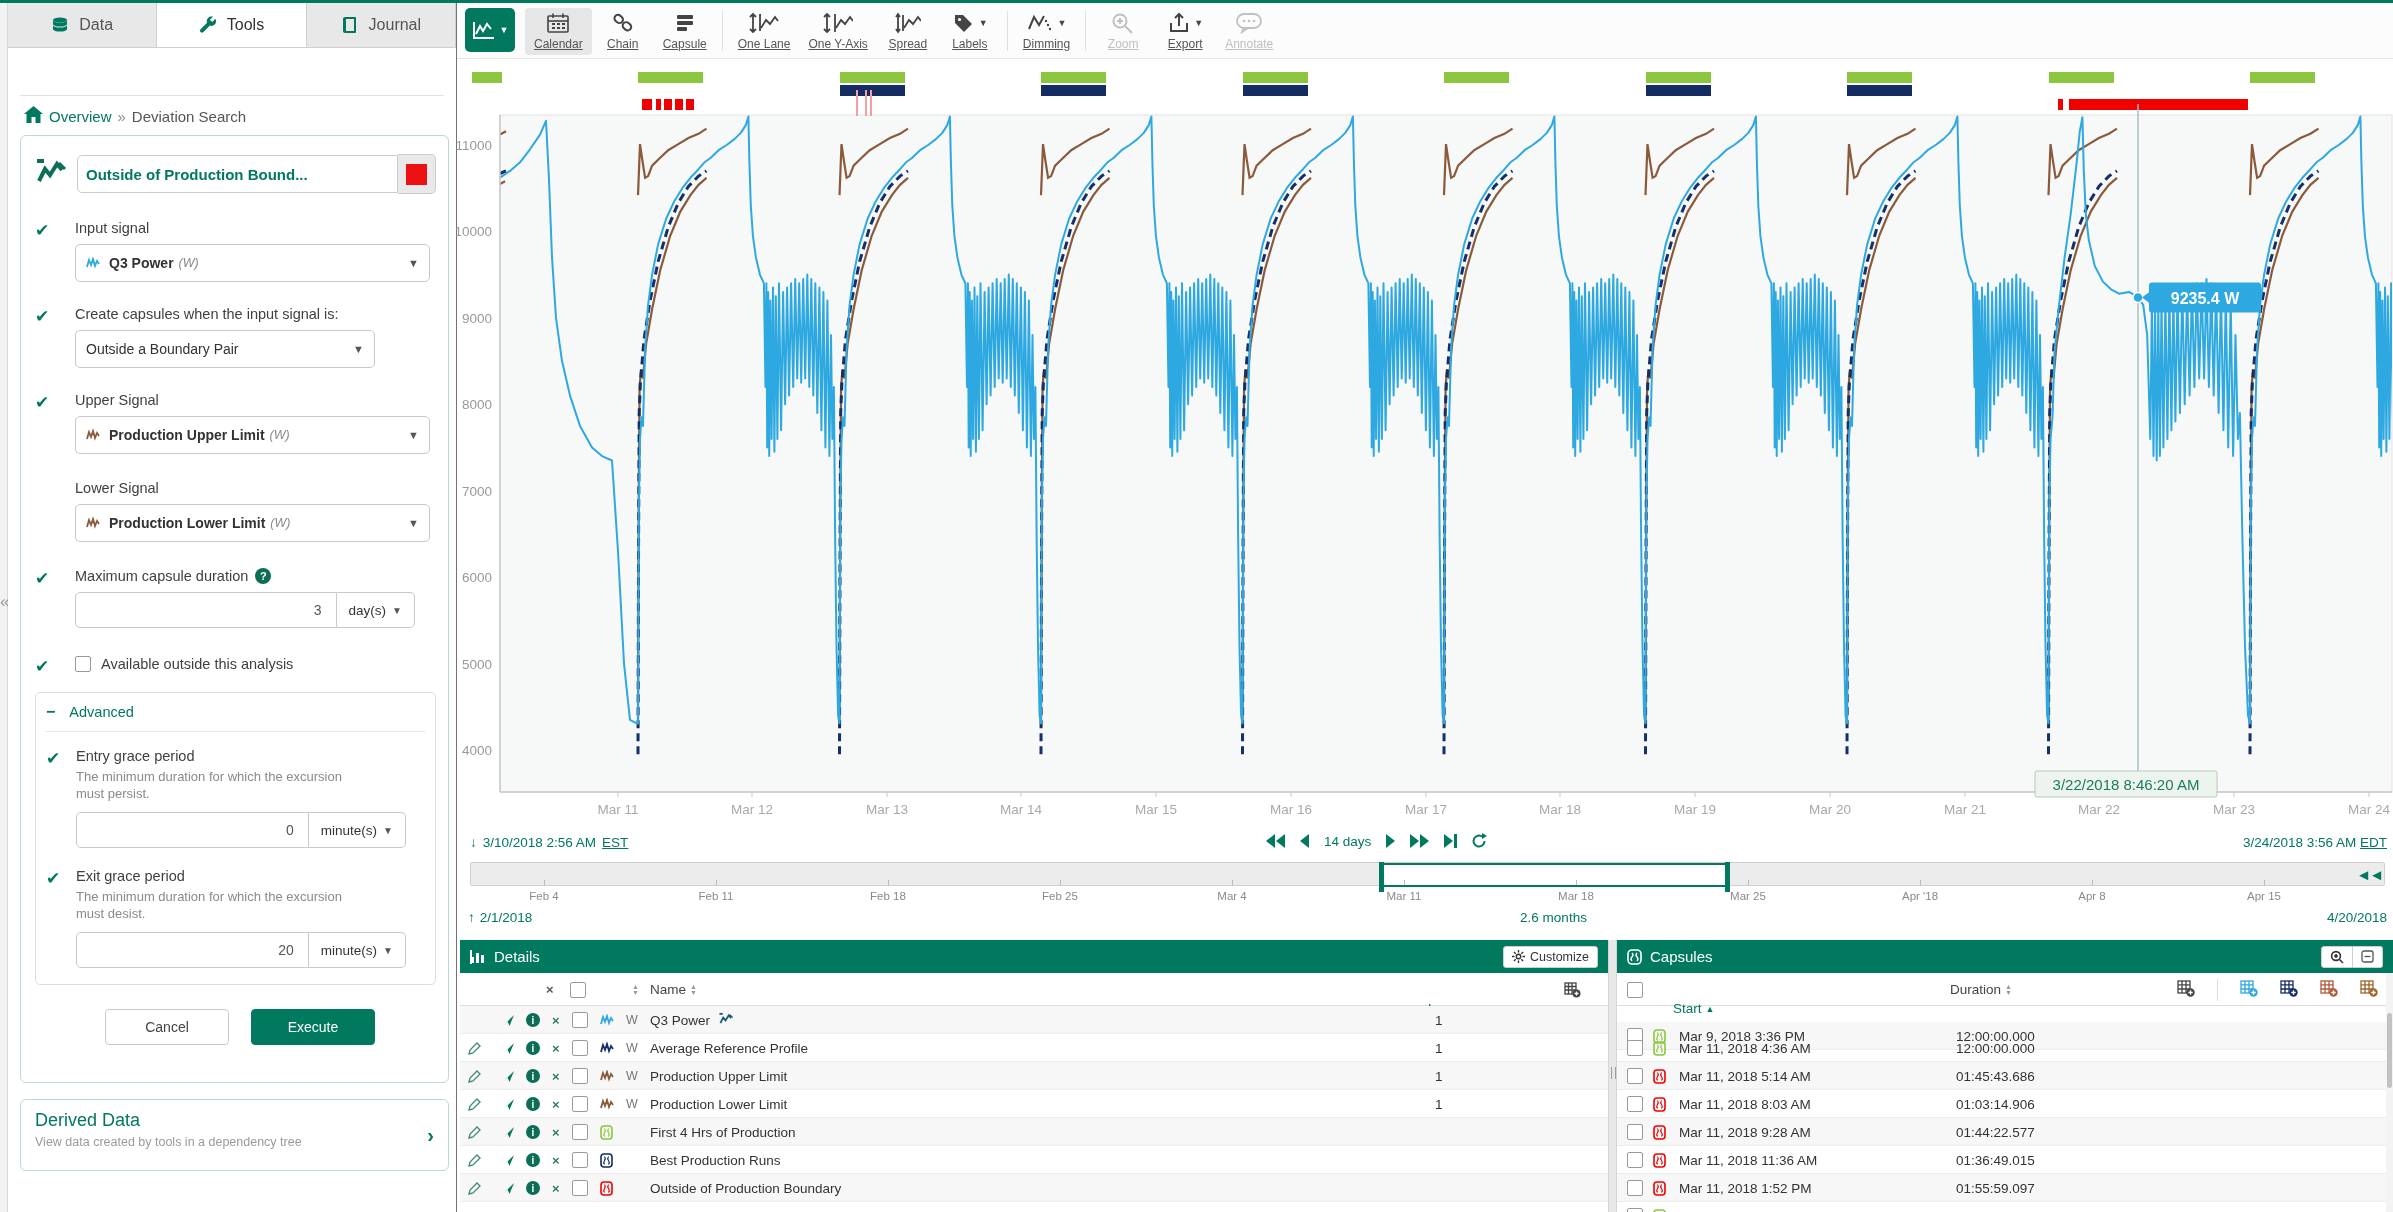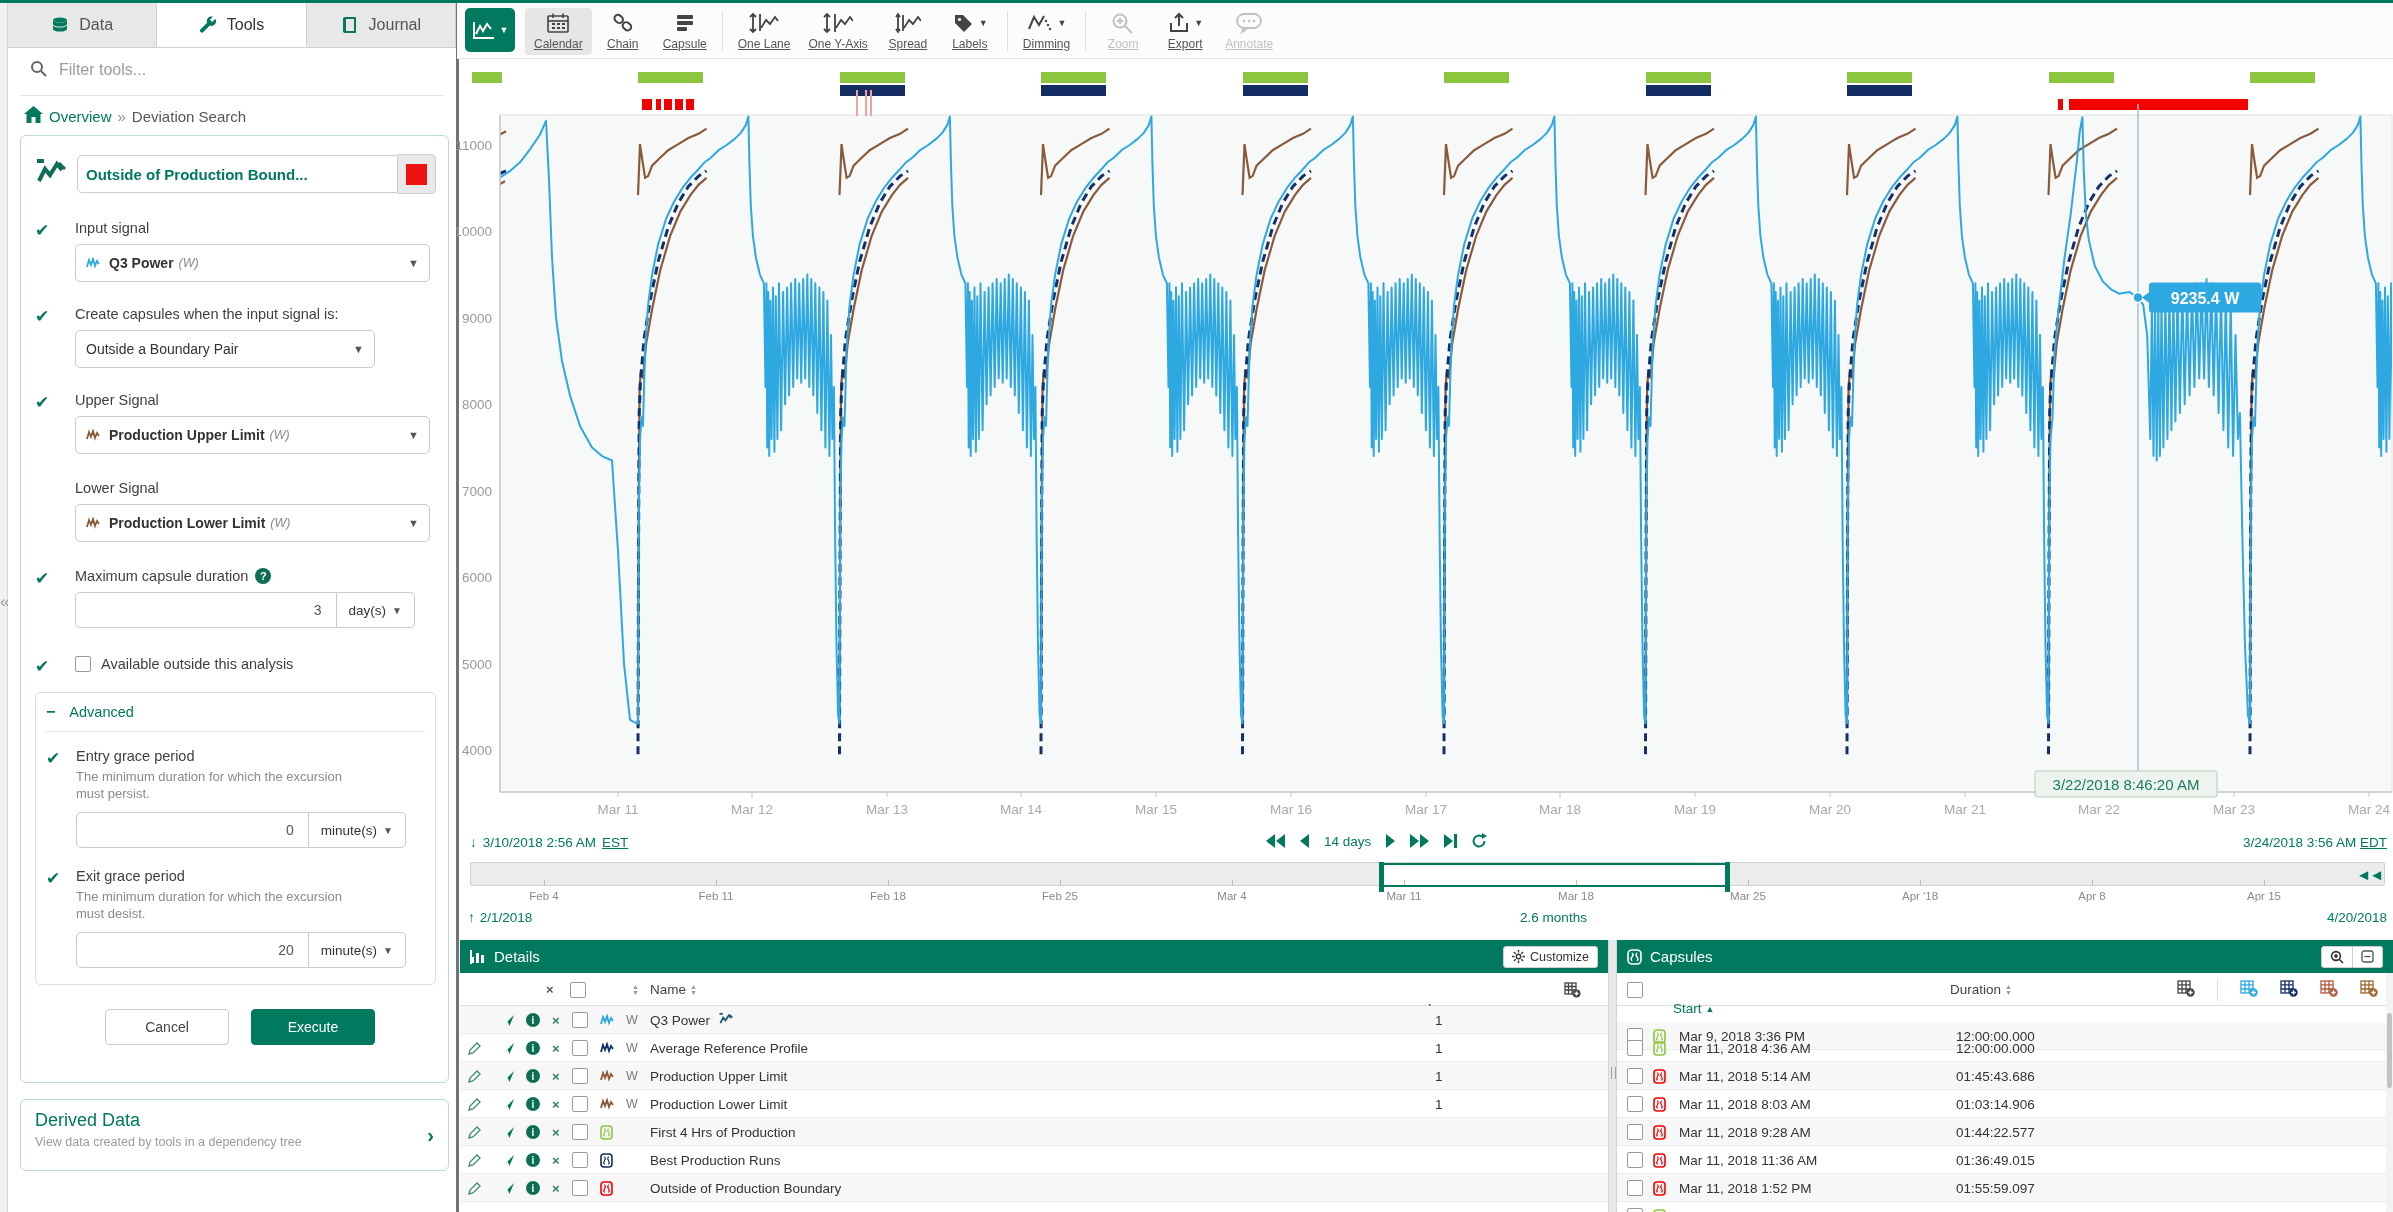--- a/index.html
+++ b/index.html
@@ -1,21 +1,21 @@
 <!DOCTYPE html>
 <html><head>
 <meta charset="utf-8">
 <style>
   html,body{margin:0;padding:0;width:2393px;height:1212px;overflow:hidden;background:#fff;
     font-family:"Liberation Sans","DejaVu Sans",sans-serif;color:#444;}
   #topline{position:absolute;left:0;top:0;width:2393px;height:3px;background:#00795f;z-index:50;}
   
   #leftrail{position:absolute;left:0;top:3px;width:7px;height:1209px;background:#f2f2f2;border-right:1px solid #d8d8d8;}
   .collapse-handle{position:absolute;color:#9a9a9a;font-size:17px;cursor:pointer;}
-  #sidebar{position:absolute;left:8px;top:3px;width:448px;height:1209px;background:#fff;border-right:3px solid #737373;}
+  #sidebar{position:absolute;left:8px;top:3px;width:448px;height:1209px;background:#fff;border-right:1px solid #737373;}
   #tabs{position:absolute;left:0;top:0;width:448px;height:44px;background:#e8e8e8;display:flex;border-bottom:1px solid #cfcfcf;}
   .tab{flex:1;display:flex;align-items:center;justify-content:center;gap:10px;font-size:16px;color:#555;
     border-right:1px solid #cfcfcf;cursor:pointer;background:#e8e8e8;}
   .tab.active{background:#fff;border-bottom:1px solid #fff;color:#333;}
   .tabicon{color:#00795f;display:inline-flex;}
   #searchrow{position:absolute;left:0;top:44px;width:448px;height:46px;display:flex;align-items:center;padding-left:22px;box-sizing:border-box;}
   #searchrow .ph{color:#9b9b9b;font-size:16px;margin-left:12px;}
   #sb-div1{position:absolute;left:12px;top:92px;width:424px;height:1px;background:#e2e2e2;}
   #breadcrumb{position:absolute;left:16px;top:101px;width:430px;height:24px;display:flex;align-items:center;gap:6px;font-size:15px;}
   #breadcrumb .ov{color:#00795f;cursor:pointer;}
@@ -152,31 +152,20 @@
     <div class="tab">
       <span class="tabicon">
         <svg width="18" height="18" viewBox="0 0 18 18">
             <path fill="#00795f" d="M4 1h10c.6 0 1 .4 1 1v14c0 .6-.4 1-1 1H4c-1.1 0-2-.9-2-2V3c0-1.1.9-2 2-2zm1 2v12h8V3H5z"></path>
           </svg>
       </span>
       <span>Journal</span>
     </div>
   </div>
 
-  <div id="searchrow">
-    <span>
-      <svg width="17" height="17" viewBox="0 0 17 17">
-          <g fill="none" stroke="#666" stroke-width="2">
-            <circle cx="7" cy="7" r="5"></circle>
-            <line x1="11" y1="11" x2="16" y2="16"></line>
-          </g>
-        </svg>
-    </span>
-    <span class="ph">Filter tools...</span>
-  </div>
   <div id="sb-div1"></div>
 
   <div id="breadcrumb">
     <span>
       <svg width="19" height="17" viewBox="0 0 19 17">
           <path fill="#00795f" d="M9.5 0L0 8h2.5v9h5v-6h4v6h5V8H19L9.5 0z"></path>
         </svg>
     </span>
     <span class="ov">Overview</span>
     <span style="color:#888">»</span>

